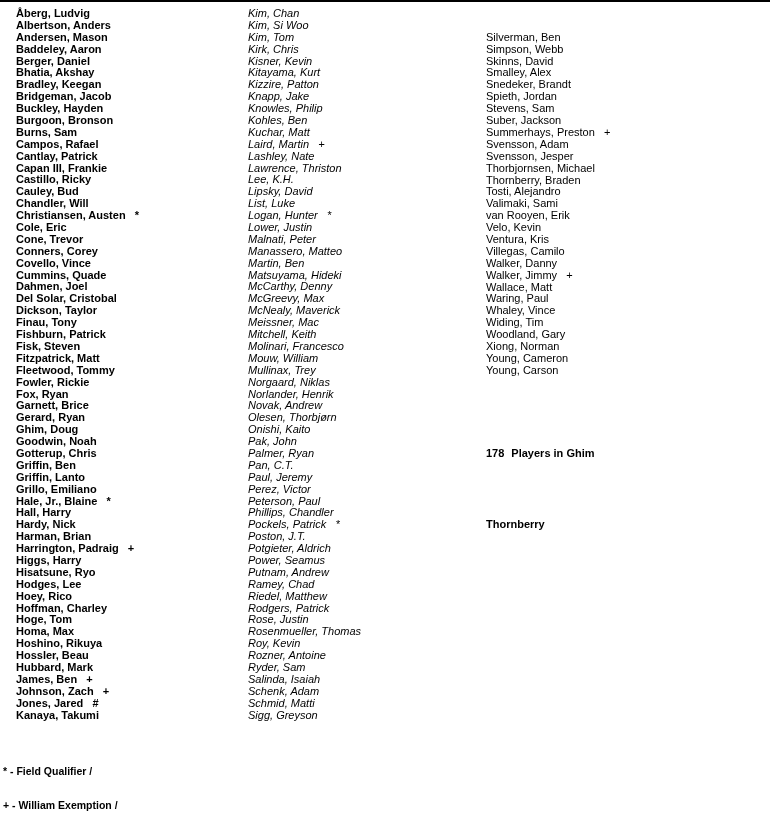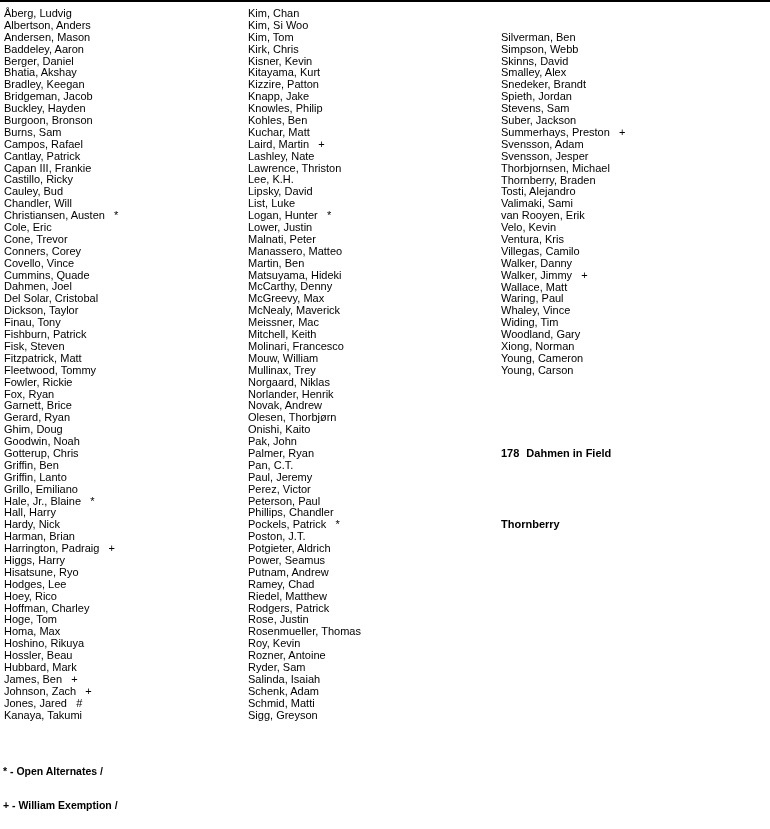--- a/index.html
+++ b/index.html
@@ -24,23 +24,23 @@
     width: 770px;
     height: 2px;
     background: #000000;
   }
   .col {
     position: absolute;
     top: 8px;
     white-space: pre;
     line-height: 11.9px;
   }
-  .col1 { left: 4px; }
-  .col2 { left: 248px; }
-  .col3 { left: 501px; }
+  .col1 { left: 16px; font-weight: bold; }
+  .col2 { left: 248px; font-style: italic; }
+  .col3 { left: 486px; }
   .row {
     height: 11.9px;
     white-space: pre;
   }
   .bold-row {
     height: 11.9px;
     font-weight: bold;
     white-space: pre;
   }
   .spacer-1 { height: 11.9px; }
@@ -61,24 +61,24 @@
 
 <div class="top-rule"></div>
 
 <div class="col col1"><div class="row">Åberg, Ludvig</div><div class="row">Albertson, Anders</div><div class="row">Andersen, Mason</div><div class="row">Baddeley, Aaron</div><div class="row">Berger, Daniel</div><div class="row">Bhatia, Akshay</div><div class="row">Bradley, Keegan</div><div class="row">Bridgeman, Jacob</div><div class="row">Buckley, Hayden</div><div class="row">Burgoon, Bronson</div><div class="row">Burns, Sam</div><div class="row">Campos, Rafael</div><div class="row">Cantlay, Patrick</div><div class="row">Capan III, Frankie</div><div class="row">Castillo, Ricky</div><div class="row">Cauley, Bud</div><div class="row">Chandler, Will</div><div class="row">Christiansen, Austen   *</div><div class="row">Cole, Eric</div><div class="row">Cone, Trevor</div><div class="row">Conners, Corey</div><div class="row">Covello, Vince</div><div class="row">Cummins, Quade</div><div class="row">Dahmen, Joel</div><div class="row">Del Solar, Cristobal</div><div class="row">Dickson, Taylor</div><div class="row">Finau, Tony</div><div class="row">Fishburn, Patrick</div><div class="row">Fisk, Steven</div><div class="row">Fitzpatrick, Matt</div><div class="row">Fleetwood, Tommy</div><div class="row">Fowler, Rickie</div><div class="row">Fox, Ryan</div><div class="row">Garnett, Brice</div><div class="row">Gerard, Ryan</div><div class="row">Ghim, Doug</div><div class="row">Goodwin, Noah</div><div class="row">Gotterup, Chris</div><div class="row">Griffin, Ben</div><div class="row">Griffin, Lanto</div><div class="row">Grillo, Emiliano</div><div class="row">Hale, Jr., Blaine   *</div><div class="row">Hall, Harry</div><div class="row">Hardy, Nick</div><div class="row">Harman, Brian</div><div class="row">Harrington, Padraig   +</div><div class="row">Higgs, Harry</div><div class="row">Hisatsune, Ryo</div><div class="row">Hodges, Lee</div><div class="row">Hoey, Rico</div><div class="row">Hoffman, Charley</div><div class="row">Hoge, Tom</div><div class="row">Homa, Max</div><div class="row">Hoshino, Rikuya</div><div class="row">Hossler, Beau</div><div class="row">Hubbard, Mark</div><div class="row">James, Ben   +</div><div class="row">Johnson, Zach   +</div><div class="row">Jones, Jared   #</div><div class="row">Kanaya, Takumi</div></div>
 
 <div class="col col2"><div class="row">Kim, Chan</div><div class="row">Kim, Si Woo</div><div class="row">Kim, Tom</div><div class="row">Kirk, Chris</div><div class="row">Kisner, Kevin</div><div class="row">Kitayama, Kurt</div><div class="row">Kizzire, Patton</div><div class="row">Knapp, Jake</div><div class="row">Knowles, Philip</div><div class="row">Kohles, Ben</div><div class="row">Kuchar, Matt</div><div class="row">Laird, Martin   +</div><div class="row">Lashley, Nate</div><div class="row">Lawrence, Thriston</div><div class="row">Lee, K.H.</div><div class="row">Lipsky, David</div><div class="row">List, Luke</div><div class="row">Logan, Hunter   *</div><div class="row">Lower, Justin</div><div class="row">Malnati, Peter</div><div class="row">Manassero, Matteo</div><div class="row">Martin, Ben</div><div class="row">Matsuyama, Hideki</div><div class="row">McCarthy, Denny</div><div class="row">McGreevy, Max</div><div class="row">McNealy, Maverick</div><div class="row">Meissner, Mac</div><div class="row">Mitchell, Keith</div><div class="row">Molinari, Francesco</div><div class="row">Mouw, William</div><div class="row">Mullinax, Trey</div><div class="row">Norgaard, Niklas</div><div class="row">Norlander, Henrik</div><div class="row">Novak, Andrew</div><div class="row">Olesen, Thorbjørn</div><div class="row">Onishi, Kaito</div><div class="row">Pak, John</div><div class="row">Palmer, Ryan</div><div class="row">Pan, C.T.</div><div class="row">Paul, Jeremy</div><div class="row">Perez, Victor</div><div class="row">Peterson, Paul</div><div class="row">Phillips, Chandler</div><div class="row">Pockels, Patrick   *</div><div class="row">Poston, J.T.</div><div class="row">Potgieter, Aldrich</div><div class="row">Power, Seamus</div><div class="row">Putnam, Andrew</div><div class="row">Ramey, Chad</div><div class="row">Riedel, Matthew</div><div class="row">Rodgers, Patrick</div><div class="row">Rose, Justin</div><div class="row">Rosenmueller, Thomas</div><div class="row">Roy, Kevin</div><div class="row">Rozner, Antoine</div><div class="row">Ryder, Sam</div><div class="row">Salinda, Isaiah</div><div class="row">Schenk, Adam</div><div class="row">Schmid, Matti</div><div class="row">Sigg, Greyson</div></div>
 
 <div class="col col3">
   <div><div class="row">Silverman, Ben</div><div class="row">Simpson, Webb</div><div class="row">Skinns, David</div><div class="row">Smalley, Alex</div><div class="row">Snedeker, Brandt</div><div class="row">Spieth, Jordan</div><div class="row">Stevens, Sam</div><div class="row">Suber, Jackson</div><div class="row">Summerhays, Preston   +</div><div class="row">Svensson, Adam</div><div class="row">Svensson, Jesper</div><div class="row">Thorbjornsen, Michael</div><div class="row">Thornberry, Braden</div><div class="row">Tosti, Alejandro</div><div class="row">Valimaki, Sami</div><div class="row">van Rooyen, Erik</div><div class="row">Velo, Kevin</div><div class="row">Ventura, Kris</div><div class="row">Villegas, Camilo</div><div class="row">Walker, Danny</div><div class="row">Walker, Jimmy   +</div><div class="row">Wallace, Matt</div><div class="row">Waring, Paul</div><div class="row">Whaley, Vince</div><div class="row">Widing, Tim</div><div class="row">Woodland, Gary</div><div class="row">Xiong, Norman</div><div class="row">Young, Cameron</div><div class="row">Young, Carson</div></div>
   <div class="spacer-2"></div>
-  <div class="bold-row"><span>178</span><span class="count-gap"></span><span>Dahmen in Field</span></div>
+  <div class="bold-row"><span>178</span><span class="count-gap"></span><span>Players in Ghim</span></div>
   <div class="spacer-1"></div>
   <div class="bold-row">Thornberry</div>
   <div class="spacer-1"></div>
 </div>
 
 <div class="legend">
-  <div class="legend-line">* - Open Alternates /</div>
+  <div class="legend-line">* - Field Qualifier /</div>
   <div class="legend-line">+ - William Exemption /</div>
   
   
 </div>
 
 </body></html>

